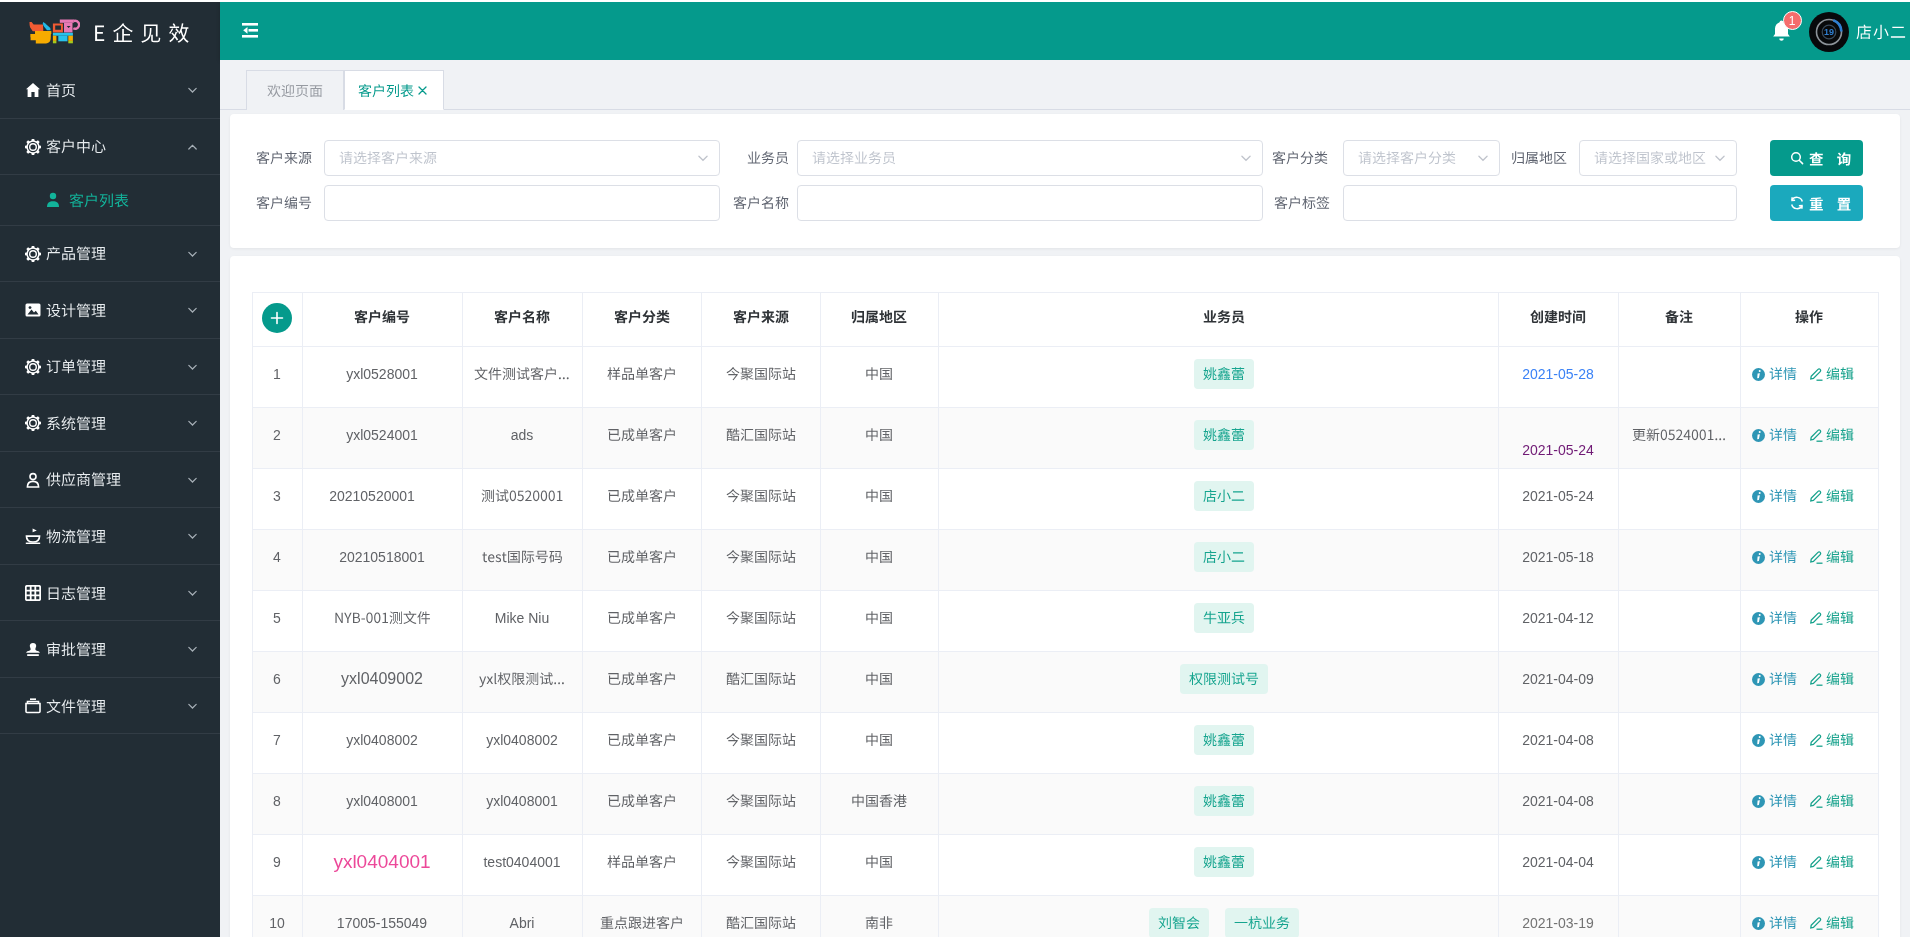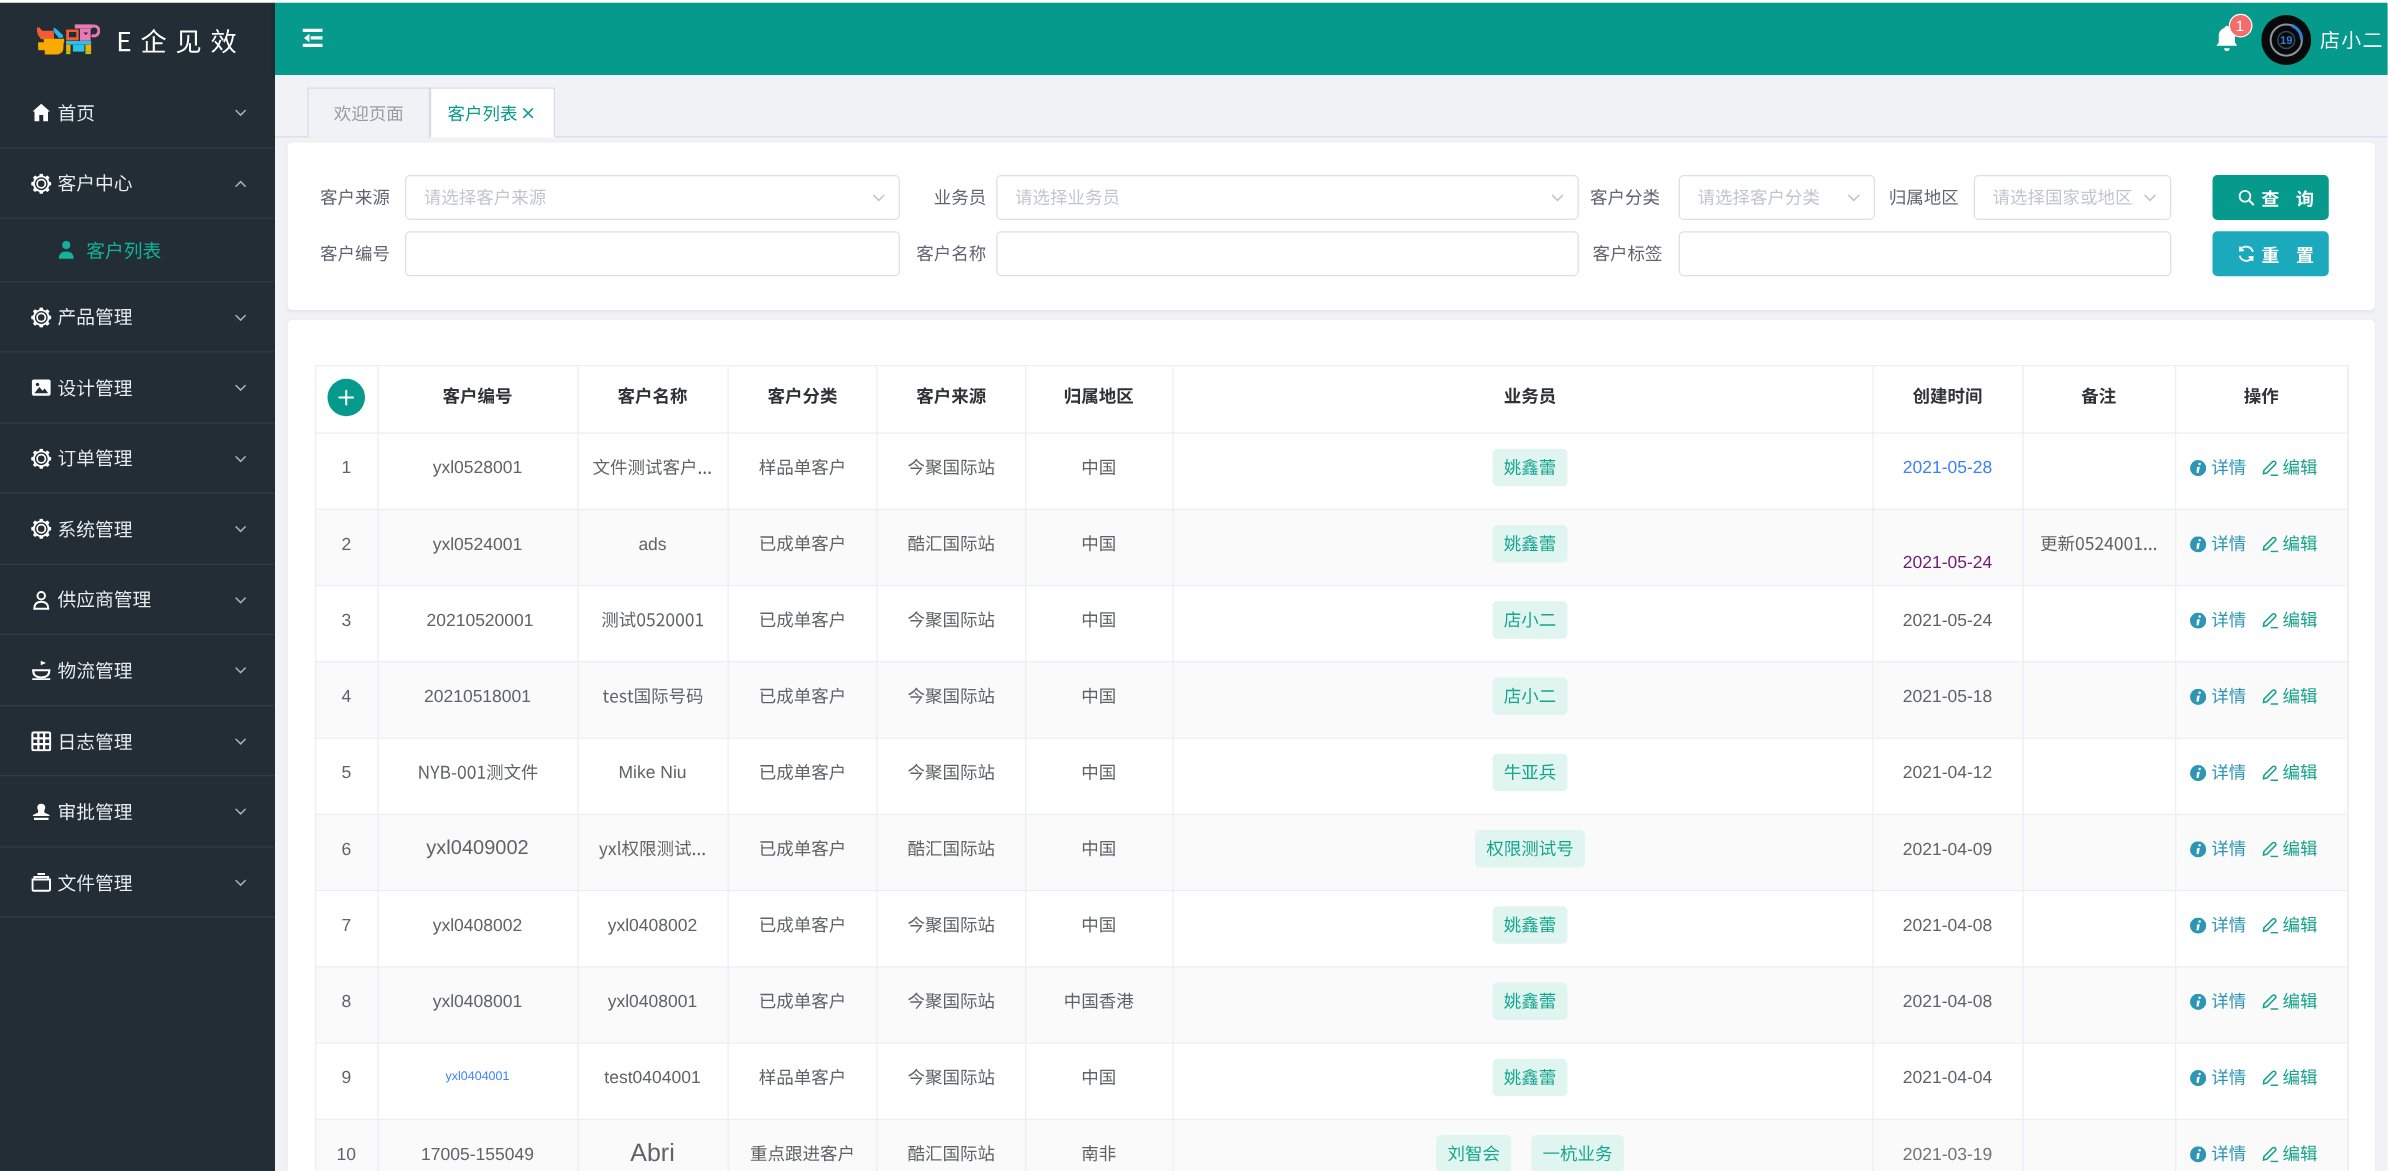--- a/index.html
+++ b/index.html
@@ -385,21 +385,21 @@
     <use href="#g43" fill="#2e96b5"></use>
   </svg>
 <svg class="ab" style="left:1809px;top:428.0px" width="14" height="14" viewBox="0 0 14 14">
 <path d="M2.2 9.2 L9 2.4 C9.6 1.8 10.6 1.8 11.2 2.4 C11.8 3 11.8 4 11.2 4.6 L4.4 11.4 L1.8 12 Z" fill="none" stroke="#17a28c" stroke-width="1.3"></path>
 <line x1="7.5" y1="13.2" x2="13.5" y2="13.2" stroke="#17a28c" stroke-width="1.3"></line>
   </svg>
 <svg class="ab" style="left:1826.0px;top:426.3px" width="28.0" height="18.2" viewBox="0 0 28.0 18.2">
     <use href="#g44" fill="#17a28c"></use>
   </svg>
 <div class="ab t" style="left:277.0px;top:496.0px;transform:translate(-50%,-50%);font-size:14.0px;color:#606266">3</div>
-<div class="ab t" style="left:384px;top:496.0px;transform:translate(-50%,-50%);font-size:14.0px;color:#606266">20210520001</div>
+<div class="ab t" style="left:372px;top:496.0px;transform:translate(-50%,-50%);font-size:14.0px;color:#606266">20210520001</div>
 <svg class="ab" style="left:480.8px;top:487.3px" width="82.4" height="18.2" viewBox="0 0 82.4 18.2">
     <use href="#g48" fill="#606266"></use>
   </svg>
 <svg class="ab" style="left:606.5px;top:487.3px" width="70.0" height="18.2" viewBox="0 0 70.0 18.2">
     <use href="#g45" fill="#606266"></use>
   </svg>
 <svg class="ab" style="left:725.5px;top:487.3px" width="70.0" height="18.2" viewBox="0 0 70.0 18.2">
     <use href="#g40" fill="#606266"></use>
   </svg>
 <svg class="ab" style="left:865.0px;top:487.3px" width="28.0" height="18.2" viewBox="0 0 28.0 18.2">
@@ -579,21 +579,21 @@
     <use href="#g43" fill="#2e96b5"></use>
   </svg>
 <svg class="ab" style="left:1809px;top:794.0px" width="14" height="14" viewBox="0 0 14 14">
 <path d="M2.2 9.2 L9 2.4 C9.6 1.8 10.6 1.8 11.2 2.4 C11.8 3 11.8 4 11.2 4.6 L4.4 11.4 L1.8 12 Z" fill="none" stroke="#17a28c" stroke-width="1.3"></path>
 <line x1="7.5" y1="13.2" x2="13.5" y2="13.2" stroke="#17a28c" stroke-width="1.3"></line>
   </svg>
 <svg class="ab" style="left:1826.0px;top:792.3px" width="28.0" height="18.2" viewBox="0 0 28.0 18.2">
     <use href="#g44" fill="#17a28c"></use>
   </svg>
 <div class="ab t" style="left:277.0px;top:862.0px;transform:translate(-50%,-50%);font-size:14.0px;color:#606266">9</div>
-<div class="ab t" style="left:382.0px;top:862.0px;transform:translate(-50%,-50%);font-size:10px;color:#3b82f6">yxl0404001</div>
+<div class="ab t" style="left:382.0px;top:862.0px;transform:translate(-50%,-50%);font-size:19px;color:#ec4899">yxl0404001</div>
 <div class="ab t" style="left:522.0px;top:862.0px;transform:translate(-50%,-50%);font-size:14.0px;color:#606266">test0404001</div>
 <svg class="ab" style="left:606.5px;top:853.3px" width="70.0" height="18.2" viewBox="0 0 70.0 18.2">
     <use href="#g39" fill="#606266"></use>
   </svg>
 <svg class="ab" style="left:725.5px;top:853.3px" width="70.0" height="18.2" viewBox="0 0 70.0 18.2">
     <use href="#g40" fill="#606266"></use>
   </svg>
 <svg class="ab" style="left:865.0px;top:853.3px" width="28.0" height="18.2" viewBox="0 0 28.0 18.2">
     <use href="#g41" fill="#606266"></use>
   </svg>
@@ -611,21 +611,21 @@
   </svg>
 <svg class="ab" style="left:1809px;top:855.0px" width="14" height="14" viewBox="0 0 14 14">
 <path d="M2.2 9.2 L9 2.4 C9.6 1.8 10.6 1.8 11.2 2.4 C11.8 3 11.8 4 11.2 4.6 L4.4 11.4 L1.8 12 Z" fill="none" stroke="#17a28c" stroke-width="1.3"></path>
 <line x1="7.5" y1="13.2" x2="13.5" y2="13.2" stroke="#17a28c" stroke-width="1.3"></line>
   </svg>
 <svg class="ab" style="left:1826.0px;top:853.3px" width="28.0" height="18.2" viewBox="0 0 28.0 18.2">
     <use href="#g44" fill="#17a28c"></use>
   </svg>
 <div class="ab t" style="left:277.0px;top:923.0px;transform:translate(-50%,-50%);font-size:14.0px;color:#606266">10</div>
 <div class="ab t" style="left:382.0px;top:923.0px;transform:translate(-50%,-50%);font-size:14.0px;color:#606266">17005-155049</div>
-<div class="ab t" style="left:522.0px;top:923.0px;transform:translate(-50%,-50%);font-size:20px;color:#606266">Abri</div>
+<div class="ab t" style="left:522.0px;top:923.0px;transform:translate(-50%,-50%);font-size:14.0px;color:#606266">Abri</div>
 <svg class="ab" style="left:599.5px;top:914.3px" width="84.0" height="18.2" viewBox="0 0 84.0 18.2">
     <use href="#g56" fill="#606266"></use>
   </svg>
 <svg class="ab" style="left:725.5px;top:914.3px" width="70.0" height="18.2" viewBox="0 0 70.0 18.2">
     <use href="#g46" fill="#606266"></use>
   </svg>
 <svg class="ab" style="left:865.0px;top:914.3px" width="28.0" height="18.2" viewBox="0 0 28.0 18.2">
     <use href="#g57" fill="#606266"></use>
   </svg>
 <div class="ab" style="left:1149.0px;top:908.0px;width:60.0px;height:30.0px;background:#e1f5f0;border-radius:4px"></div>

